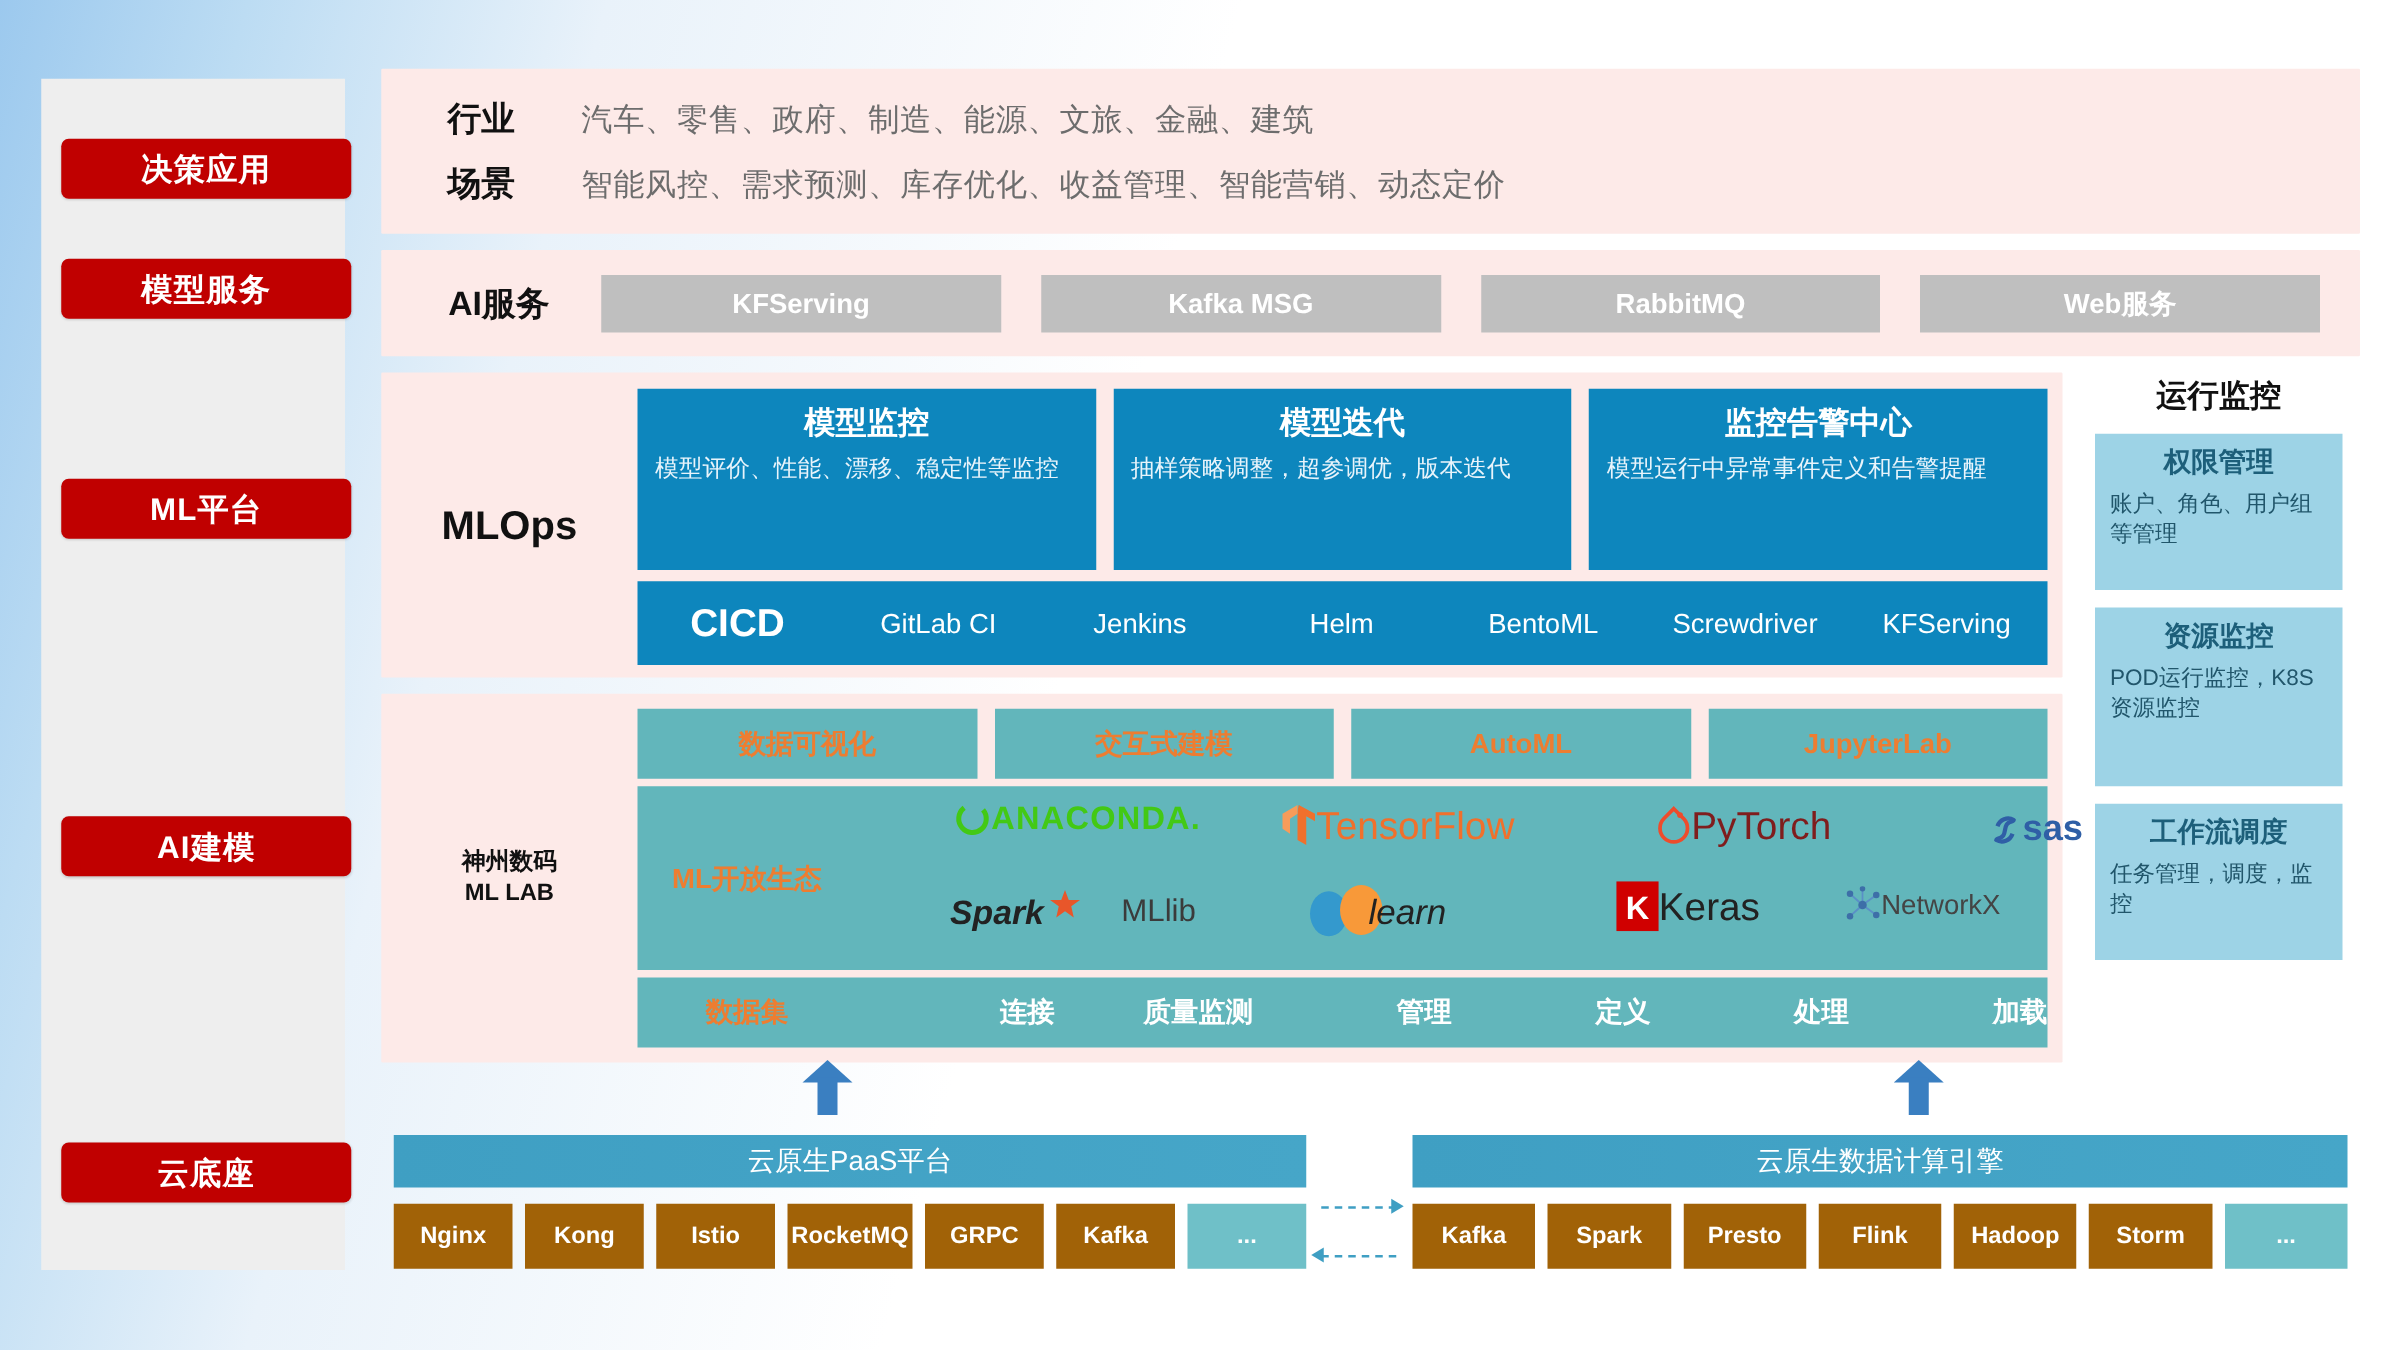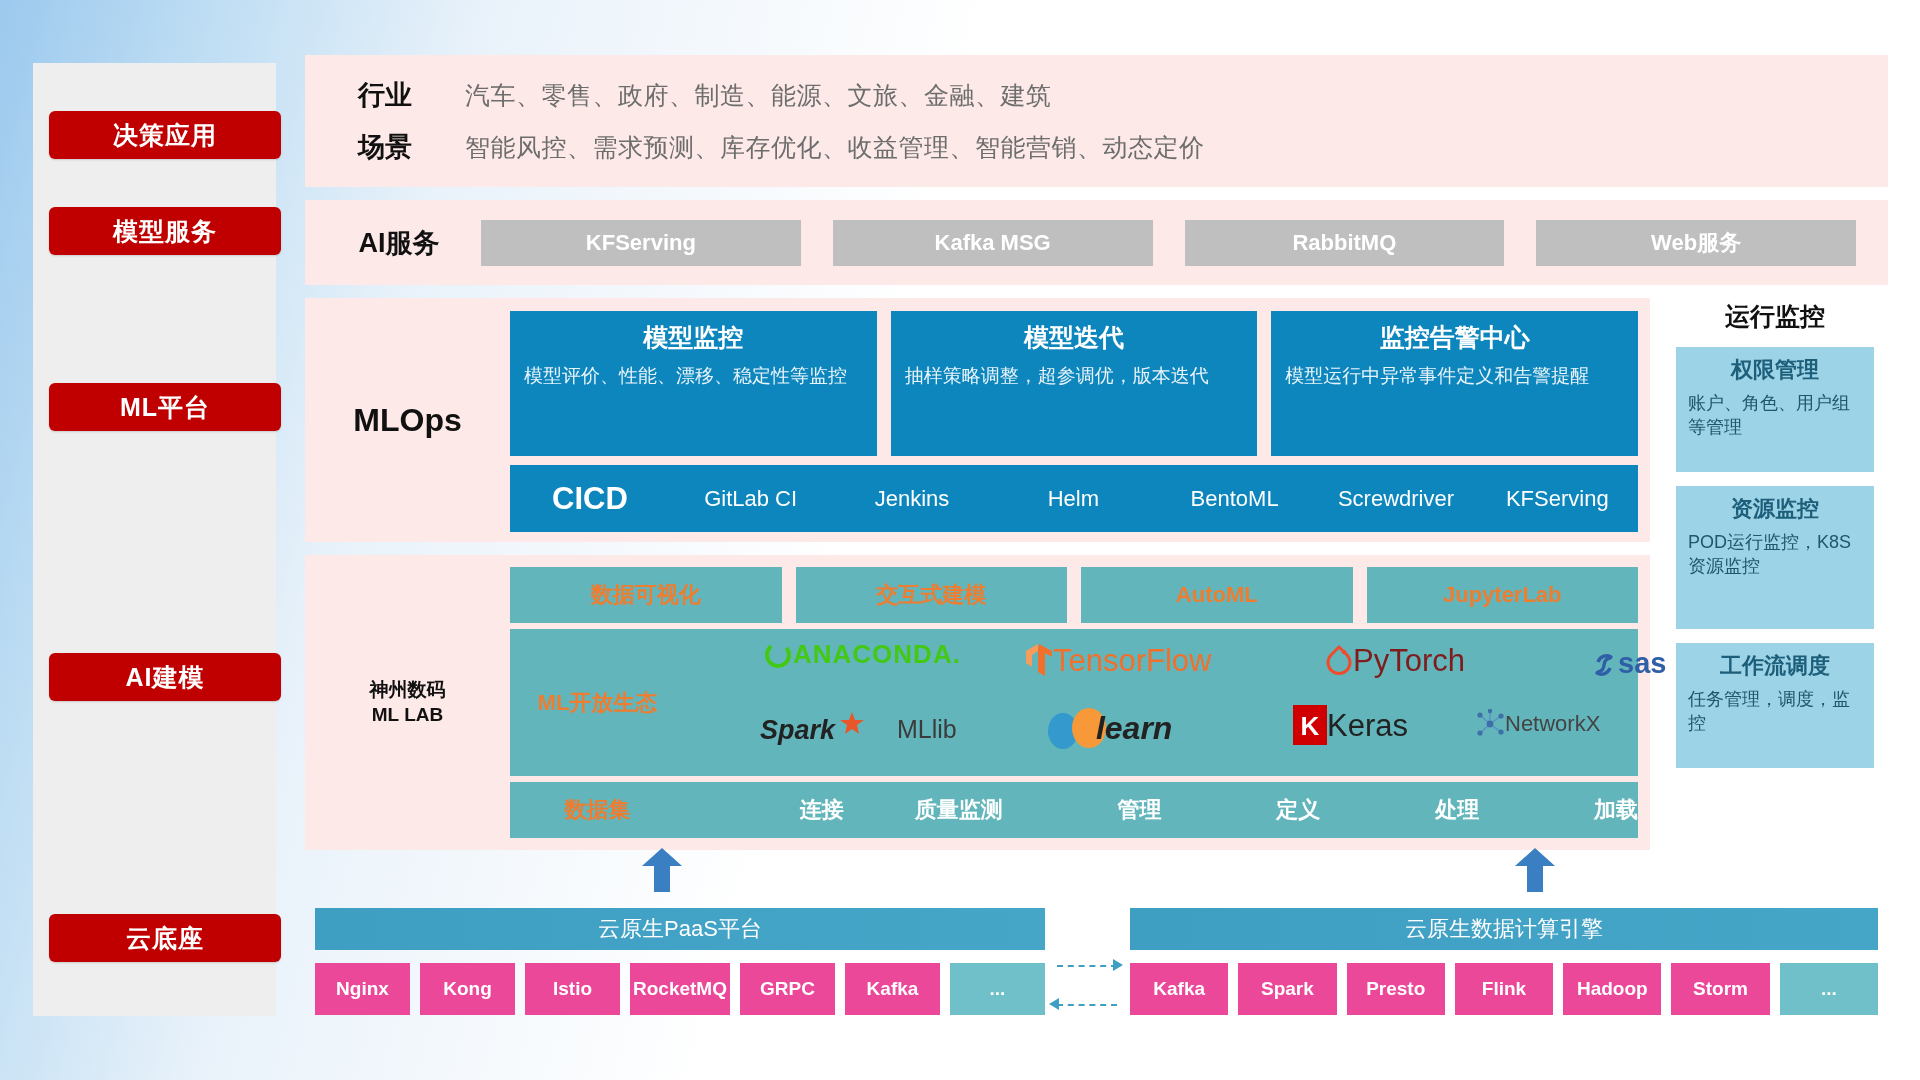--- a/index.html
+++ b/index.html
@@ -212,21 +212,21 @@
     background: linear-gradient(to right, #3f9fc3, #46a6c8);
     color: #ffffff; font-size: 22px;
     display: flex; align-items: center; justify-content: center;
   }
   .cloud-chips {
     margin-top: 13px;
     display: flex; gap: 10px;
   }
   .cloud-chip {
     flex: 1; height: 52px;
-    background: #ec4899;
+    background: #a16207;
     color: #ffffff; font-size: 19px; font-weight: bold;
     display: flex; align-items: center; justify-content: center;
     text-align: center; line-height: 1.08;
     padding: 0 3px;
   }
   .cloud-chip.dim { background: #6fc0c8; }
 
   
   .up-arrow {
     position: absolute;
@@ -260,21 +260,21 @@
   }
 
   
   .logo { position: absolute; white-space: nowrap; }
   .l-anaconda { left: 78px; top: 10px; font-size: 26px; color: #43c915; font-weight: bold; letter-spacing: 1px; }
   .l-tf       { left: 340px; top: 14px; font-size: 31px; color: #f0702c; }
   .l-pytorch  { left: 640px; top: 14px; font-size: 31px; color: #7f1d1d; }
   .l-sas      { left: 905px; top: 18px; font-size: 29px; color: #2f5fa6; font-weight: bold; }
   .l-spark    { left: 75px; top: 82px; font-size: 27px; color: #222; font-weight: bold; font-style: italic; }
   .l-mllib    { left: 212px; top: 86px; font-size: 25px; color: #3b3b3b; }
-  .l-sklearn  { left: 358px; top: 78px; font-size: 32px; color: #111; font-style: italic; font-weight: bold; }
+  .l-sklearn  { left: 358px; top: 78px; font-size: 28px; color: #111; font-style: italic; font-weight: normal; }
   .l-keras    { left: 608px; top: 76px; font-size: 31px; color: #222; }
   .l-networkx { left: 790px; top: 80px; font-size: 22px; color: #444; }
 </style>
 </head>
 <body>
 
 <div id="canvas">
 
   <div id="left-rail">
     <div class="rail-pill" style="top:48px">决策应用</div>

